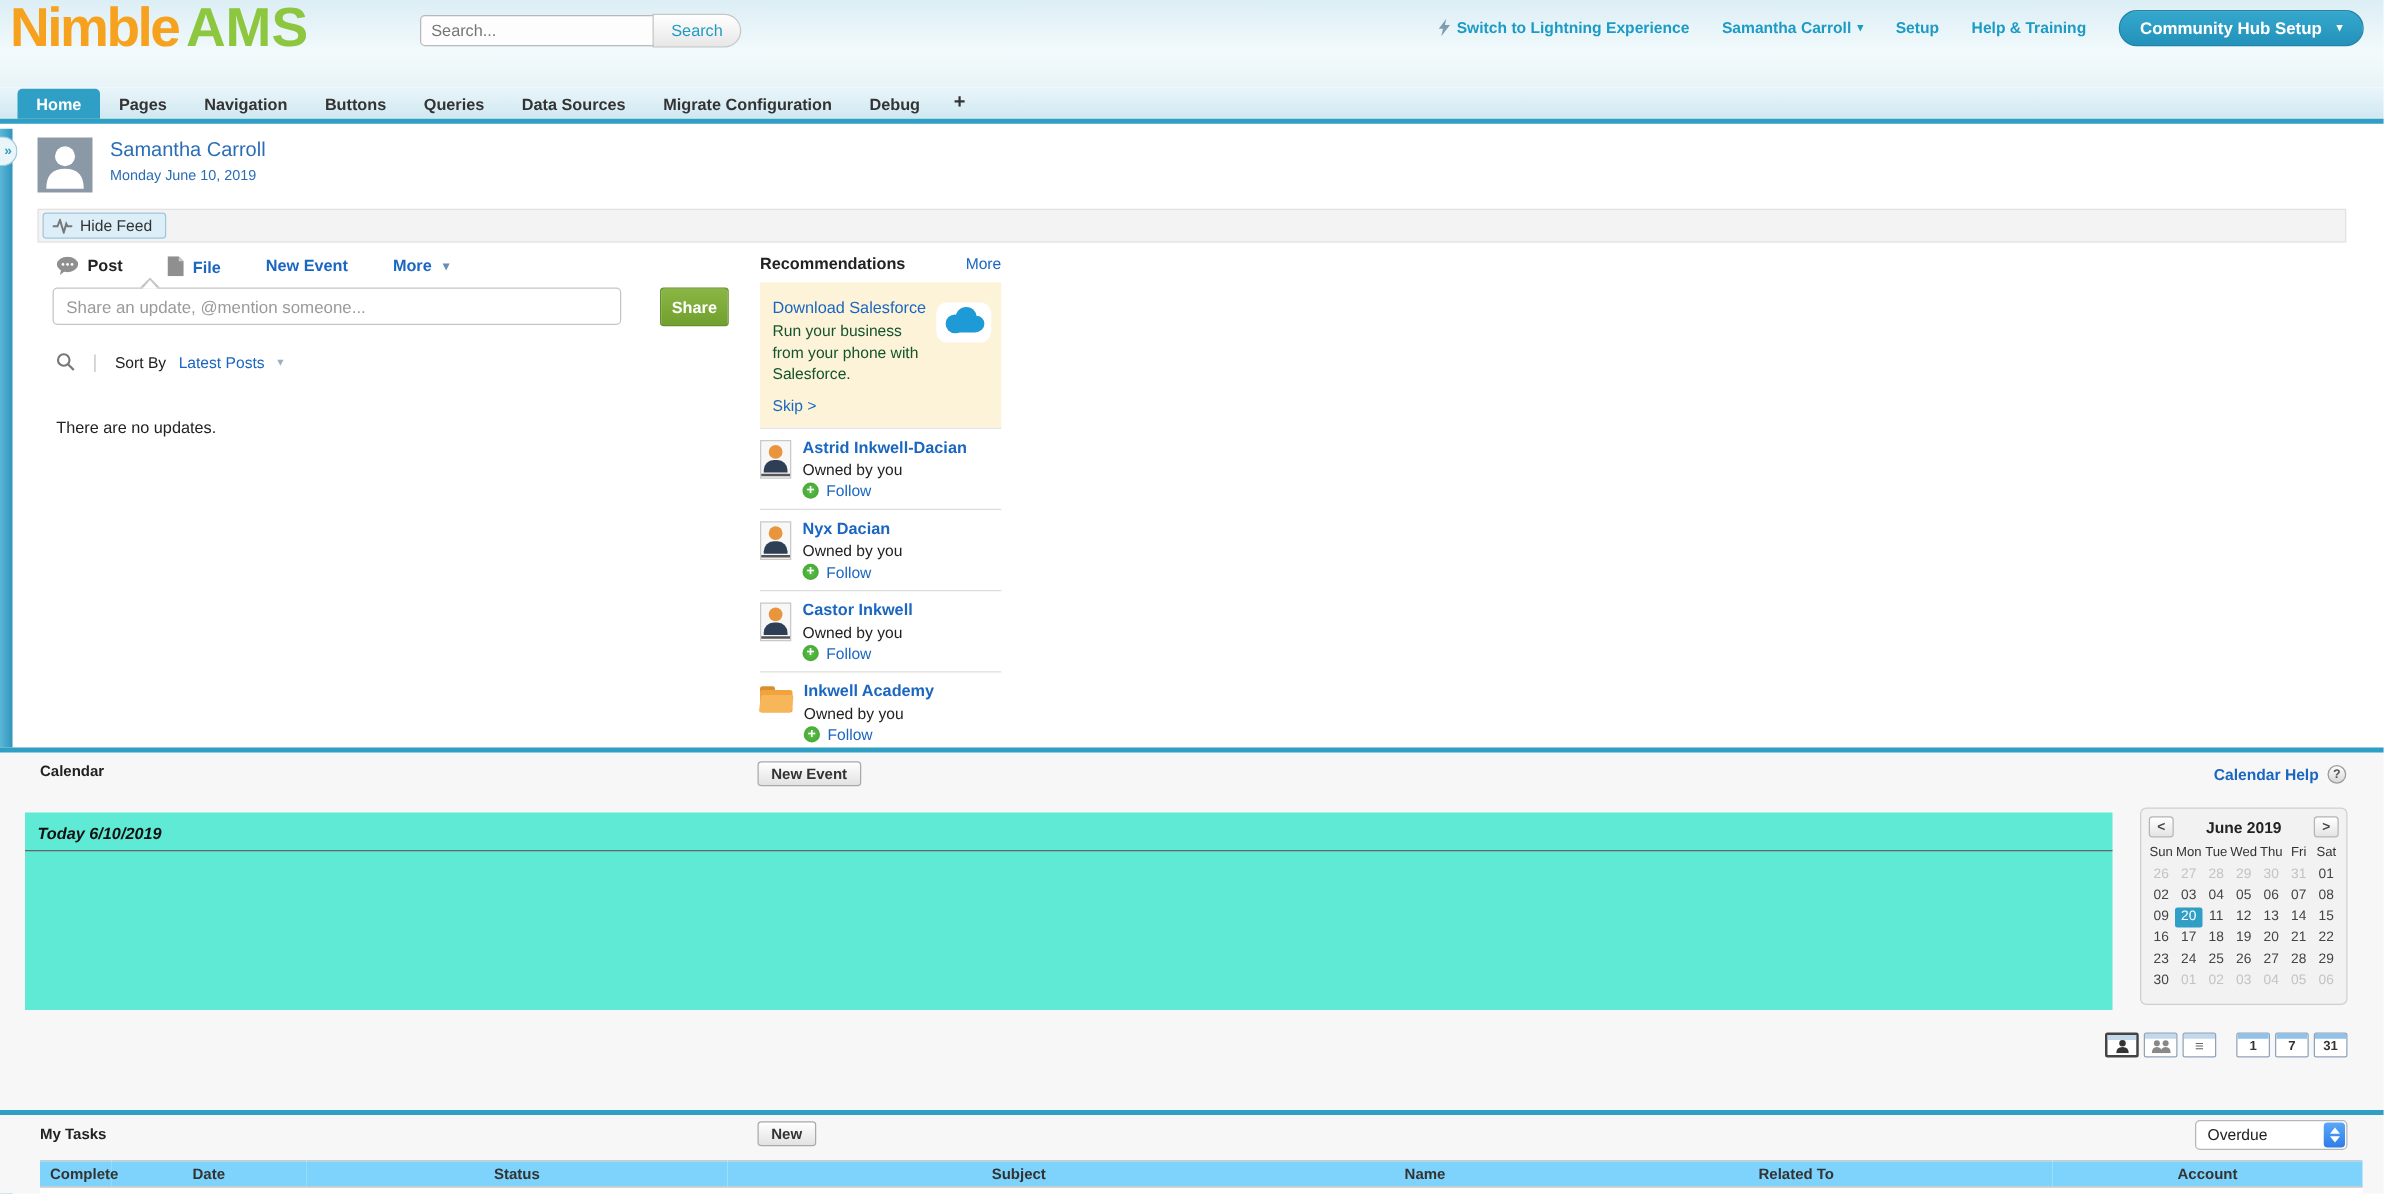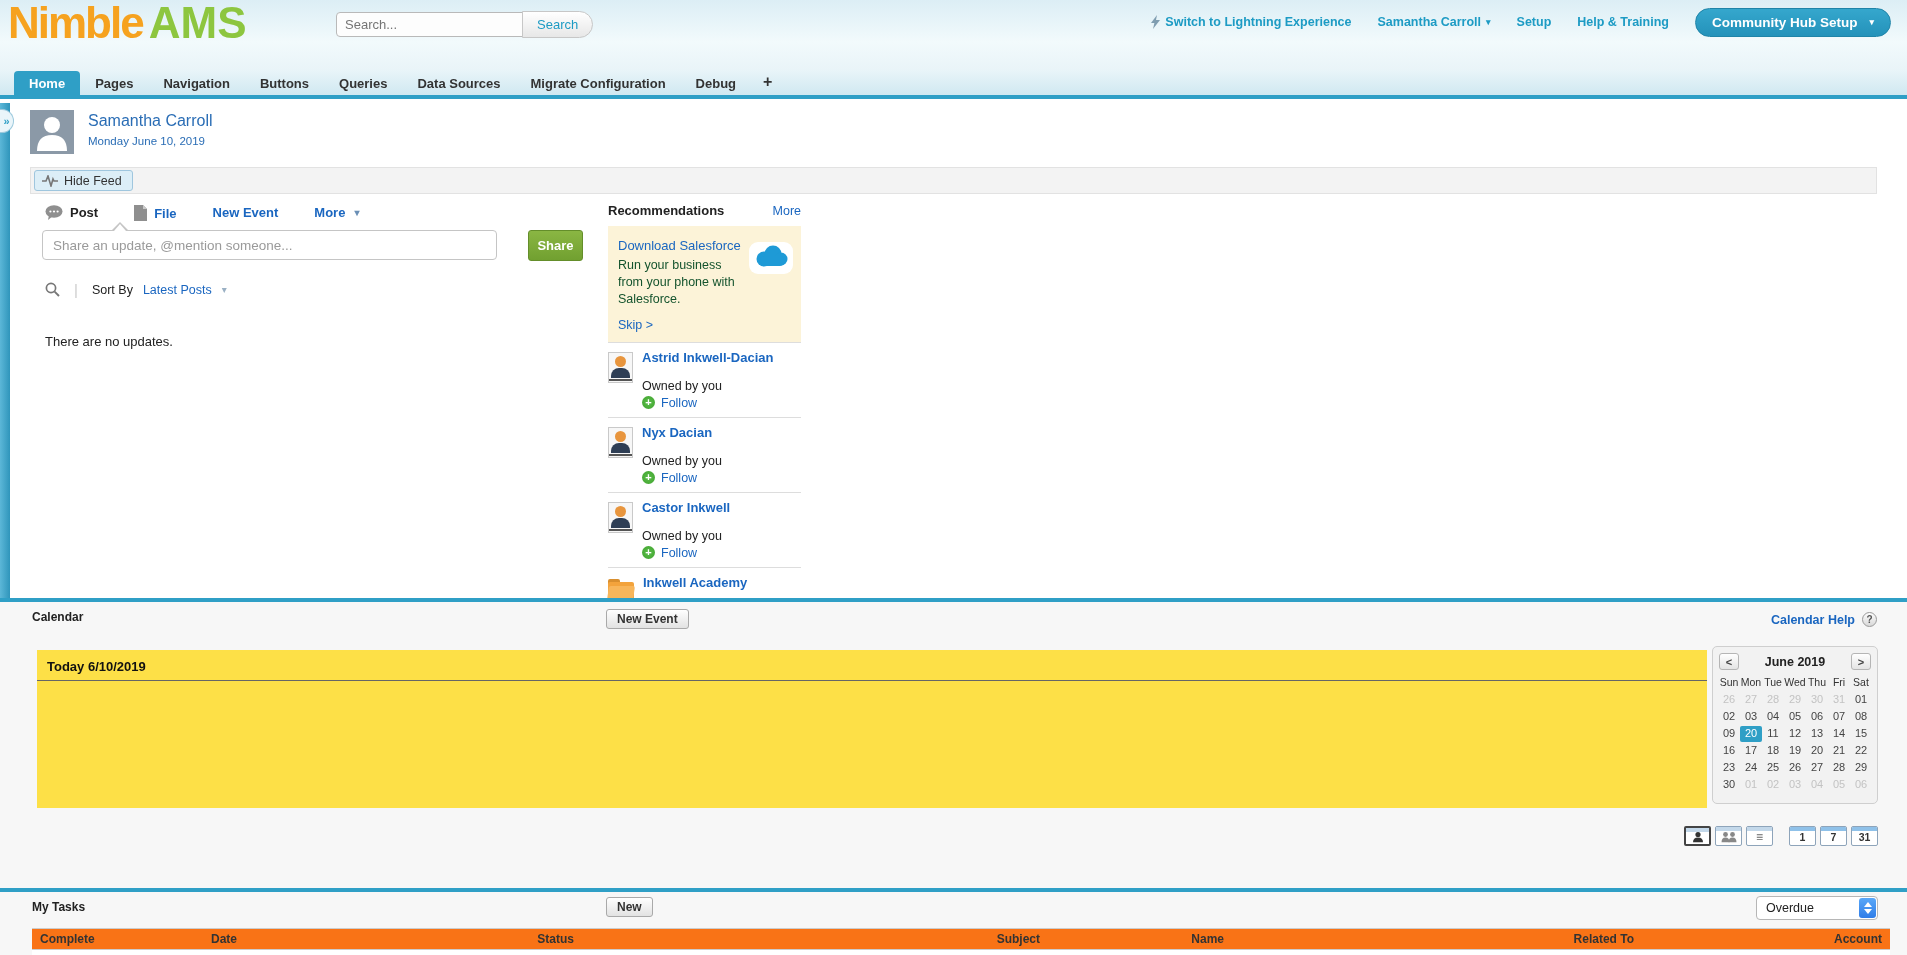--- a/index.html
+++ b/index.html
@@ -98,21 +98,21 @@
   .reco-item:first-of-type { border-top:1px solid #ddd; }
   .mini-avatar { width:25px; height:31px; background:#f7f7f7; border:1px solid #c9c9c9; position:relative; flex:none; margin-top:2px; }
   .mini-avatar .head { position:absolute; left:6px; top:3px; width:11px; height:11px; border-radius:50%; background:#e8953d; }
   .mini-avatar .torso { position:absolute; left:2px; bottom:4px; width:19px; height:10px; border-radius:8px 8px 0 0; background:#2e3e55; }
   .mini-avatar .base { position:absolute; left:0px; bottom:1px; width:23px; height:2px; background:#555; }
   .folder-icon { width:26px; height:21px; position:relative; flex:none; margin-top:4px; }
   .folder-icon .back { position:absolute; left:0; top:0; width:12px; height:5px; background:#d98f2f; border-radius:2px 2px 0 0; }
   .folder-icon .body { position:absolute; left:0; top:3px; width:26px; height:18px; background:#f3a33c; border-radius:2px; }
   .folder-icon .front { position:absolute; left:0; top:7px; width:26px; height:14px; background:#f8b65b; border-radius:2px; transform:skewX(-8deg); }
   .reco-name { color:#1a66c0; font-size:13px; font-weight:bold; cursor:pointer; }
-  .reco-owned { color:#222; font-size:12.5px; margin-top:14px; }
+  .reco-owned { color:#222; font-size:12.5px; margin-top:4px; }
   .follow-row { display:flex; align-items:center; gap:6px; margin-top:3px; cursor:pointer; }
   .plus-icon { width:13px; height:13px; border-radius:50%; background:radial-gradient(#5cc04a,#3fa02e);
                color:#fff; font-size:11px; font-weight:bold; text-align:center; line-height:12px; }
   .follow-label { color:#1a66c0; font-size:12.5px; }
 
   
   .section { position:absolute; left:0; width:1907px; background:#f7f7f7; border-top:4px solid #2f9fc6; }
   .sec-cal { top:495px; height:290px; }
   .sec-tasks { top:785px; height:67px; }
   .sec-title { position:absolute; left:32px; top:8px; font-size:12px; font-weight:bold; color:#222; }
@@ -120,21 +120,21 @@
             background:linear-gradient(#ffffff,#e2e2e2); border:1px solid #a9a9a9; border-radius:3px; cursor:pointer;
             font-family:"Liberation Sans",sans-serif; }
   .newevent-btn { position:absolute; left:606px; top:7px; }
   .new-btn { position:absolute; left:606px; top:5px; }
   .cal-help { position:absolute; right:30px; top:10px; display:flex; align-items:center; gap:7px; }
   .cal-help-link { color:#1a66c0; font-size:12.5px; font-weight:bold; cursor:pointer; }
   .q-icon { width:15px; height:15px; border-radius:50%; border:1px solid #9a9a9a;
             background:linear-gradient(#fdfdfd,#d8d8d8); color:#555; font-size:10px; font-weight:bold;
             text-align:center; line-height:13px; cursor:pointer; }
 
-  .cal-white { position:absolute; left:37px; top:48px; width:1670px; height:158px; background:#fde047; }
+  .cal-white { position:absolute; left:20px; top:48px; width:1670px; height:158px; background:#5eead4;font-style:italic; }
   .today-head { font-size:13px; font-weight:bold; color:#111; padding:9px 10px 6px; border-bottom:1px solid #666; }
   .no-events { font-size:12.5px; color:#222; padding:7px 14px 8px; border-bottom:1px solid #ccc; }
 
   .mini-cal { position:absolute; right:29px; top:44px; width:166px; height:158px; background:#f2f2f2;
               border:1px solid #cfcfcf; border-radius:5px; }
   .mc-head { display:flex; justify-content:space-between; align-items:center; padding:6px 6px 3px; }
   .mc-nav { width:20px; height:17px; background:linear-gradient(#fff,#e4e4e4); border:1px solid #b5b5b5;
             border-radius:3px; font-size:11px; font-weight:bold; color:#444; line-height:14px; cursor:pointer; }
   .mc-month { font-size:12.5px; font-weight:bold; color:#222; }
   .mc-grid { display:grid; grid-template-columns:repeat(7,22px); justify-content:center; row-gap:1px; margin-top:2px; }
@@ -160,22 +160,22 @@
                  border:1px solid #b6b6b6; border-radius:4px; font-size:12.5px; color:#222;
                  line-height:22px; padding-left:9px; cursor:pointer; }
   .task-filter .stepper { position:absolute; right:1px; top:1px; width:17px; height:20px;
                           background:linear-gradient(#5aa8f8,#2f7de8); border-radius:3px; }
   .stepper::before { content:""; position:absolute; left:5px; top:4px;
                      border-left:4px solid transparent; border-right:4px solid transparent; border-bottom:5px solid #fff; }
   .stepper::after  { content:""; position:absolute; left:5px; bottom:4px;
                      border-left:4px solid transparent; border-right:4px solid transparent; border-top:5px solid #fff; }
   .task-table { position:absolute; left:32px; top:36px; width:1858px; border-collapse:collapse; table-layout:fixed;
                 background:#fff; }
-  .task-table th { background:#f97316; border-top:1px solid #ccc; border-bottom:1px solid #ccc;
-                   font-size:12px; font-weight:bold; color:#333; text-align:right; padding:3px 8px; white-space:nowrap; }
+  .task-table th { background:#7dd3fc; border-top:1px solid #ccc; border-bottom:1px solid #ccc;
+                   font-size:12px; font-weight:bold; color:#333; text-align:center; padding:3px 8px; white-space:nowrap; }
   .task-table td { font-size:12.5px; color:#222; padding:4px 8px; background:#fff; }
   .cell-link { color:#1a66c0; cursor:pointer; }
   .cell-ulink { color:#222; text-decoration:underline; cursor:pointer; }
 
   .icon-svg { display:block; }
 </style>
 </head>
 <body>
 
 <div class="page">

